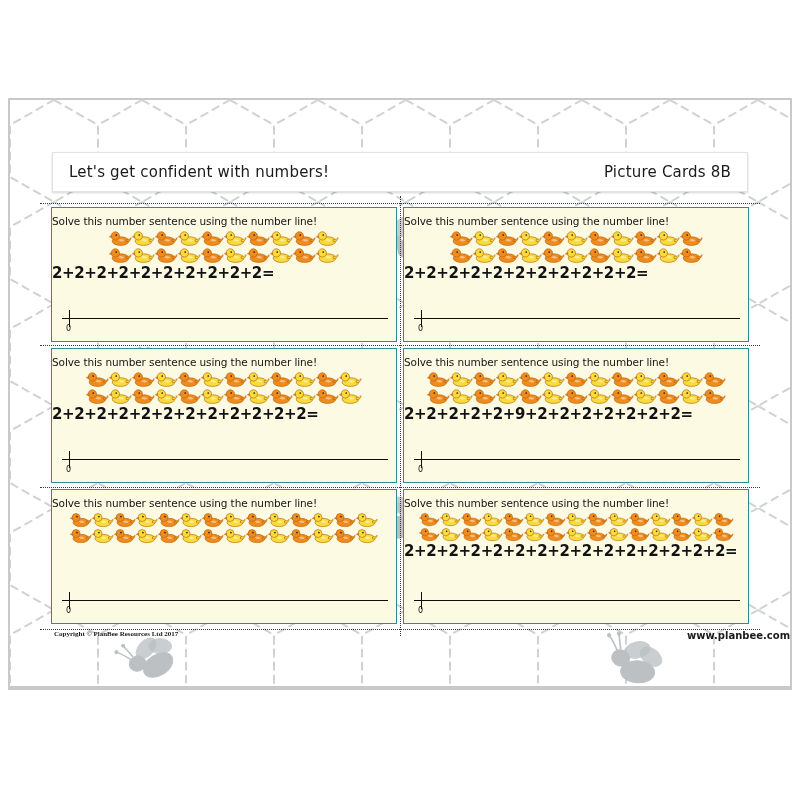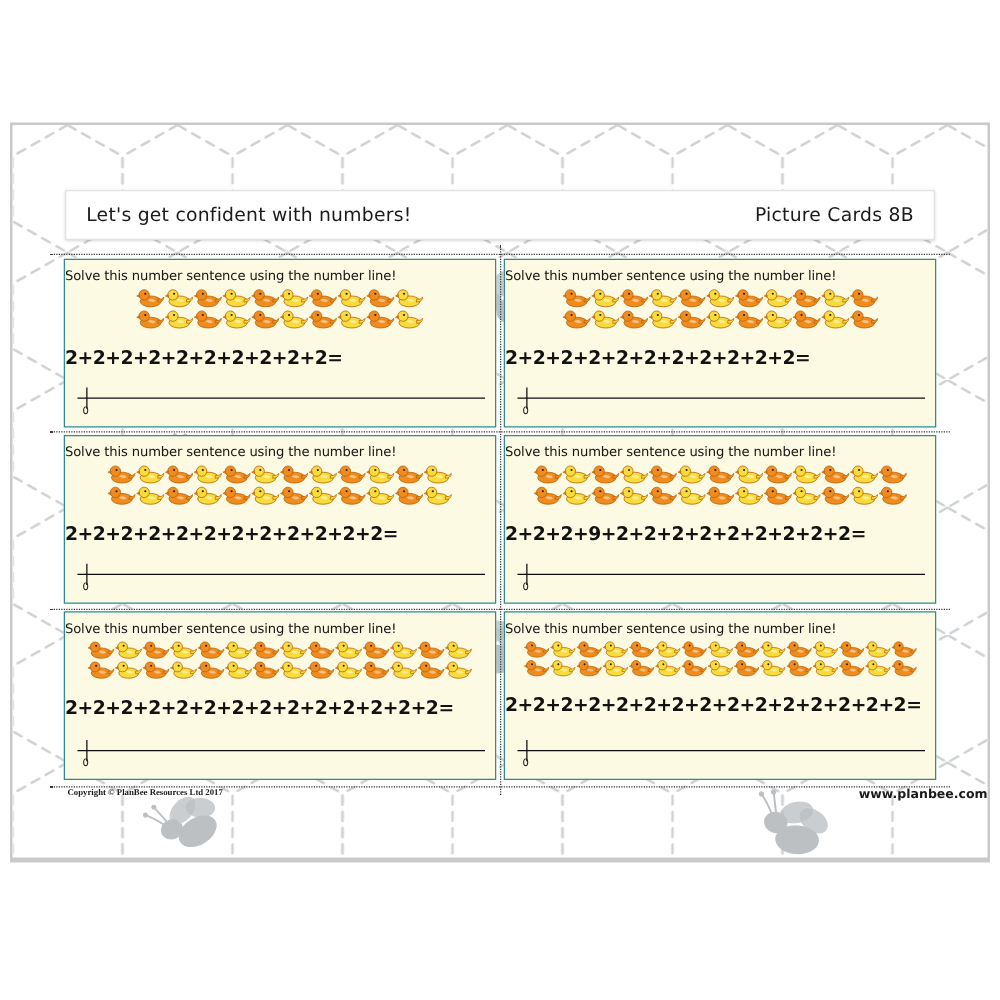--- a/index.html
+++ b/index.html
@@ -77,21 +77,21 @@
   .ducks{
     margin-top:3px;
     display:flex;flex-direction:column;align-items:center;gap:0px;
   }
   .duckrow{display:flex;flex-direction:row;align-items:flex-end;}
   .duck{display:block;}
   .equation{
     font-family:"DejaVu Sans", sans-serif;
     font-weight:bold;
     font-size:15px;color:#121212;
-    margin-top:15px;white-space:nowrap;
+    margin-top:2px;white-space:nowrap;
     letter-spacing:-0.4px;
     line-height:1;
   }
   .numline{
     position:absolute;left:10px;right:8px;bottom:8px;height:28px;
   }
   .nl-axis{
     position:absolute;left:0;right:0;top:13px;height:0;
     border-top:1.6px solid #0d0d0d;
   }
@@ -1211,21 +1211,21 @@
                     <ellipse cx="20" cy="19" rx="14.5" ry="7.5" fill="#f08c1e" stroke="#b5600a" stroke-width="1.1"></ellipse>
                     <path d="M30 20 Q38 20 38.5 13 Q36 17 30 16 Z" fill="#f08c1e" stroke="#b5600a" stroke-width="1"></path>
                     <circle cx="11" cy="10" r="7.2" fill="#f08c1e" stroke="#b5600a" stroke-width="1.1"></circle>
                     <path d="M4.5 9.5 L0.5 11.5 L4.8 13.2 Z" fill="#ef7a12" stroke="#b5600a" stroke-width="0.8"></path>
                     <circle cx="12.6" cy="8.4" r="1.5" fill="#2a1a08"></circle>
                     <path d="M16 17 Q22 13 27 18 Q22 22 16 17 Z" fill="#ffffff" opacity="0.45"></path>
                   </g>
                 </svg>
               </div>
             </div>
-            <div class="equation">2+2+2+9+2+2+2+2+2+2+2+2+2=</div>
+            <div class="equation">2+2+2+2+2+9+2+2+2+2+2+2+2=</div>
             <div class="numline">
               <div class="nl-axis"></div>
               <div class="nl-tick"></div>
               <div class="nl-zero">0</div>
             </div>
           </div>
         </div>
       </div>
       <div class="cardcell">
         <div class="card">
@@ -1510,21 +1510,20 @@
                     <ellipse cx="20" cy="19" rx="14.5" ry="7.5" fill="#f7dc3c" stroke="#b5600a" stroke-width="1.1"></ellipse>
                     <path d="M30 20 Q38 20 38.5 13 Q36 17 30 16 Z" fill="#f7dc3c" stroke="#b5600a" stroke-width="1"></path>
                     <circle cx="11" cy="10" r="7.2" fill="#f7dc3c" stroke="#b5600a" stroke-width="1.1"></circle>
                     <path d="M4.5 9.5 L0.5 11.5 L4.8 13.2 Z" fill="#ef7a12" stroke="#b5600a" stroke-width="0.8"></path>
                     <circle cx="12.6" cy="8.4" r="1.5" fill="#2a1a08"></circle>
                     <path d="M16 17 Q22 13 27 18 Q22 22 16 17 Z" fill="#ffffff" opacity="0.45"></path>
                   </g>
                 </svg>
               </div>
             </div>
-            <div class="equation">2+2+2+2+2+2+2+2+2+2+2+2+2+2=</div>
             <div class="numline">
               <div class="nl-axis"></div>
               <div class="nl-tick"></div>
               <div class="nl-zero">0</div>
             </div>
           </div>
         </div>
       </div>
       <div class="cardcell">
         <div class="card">

